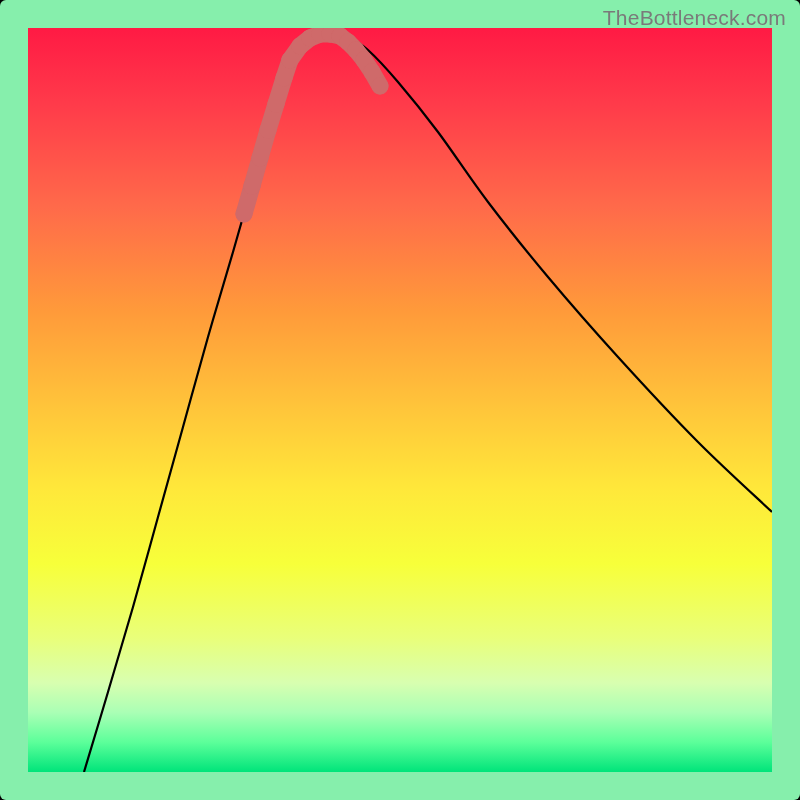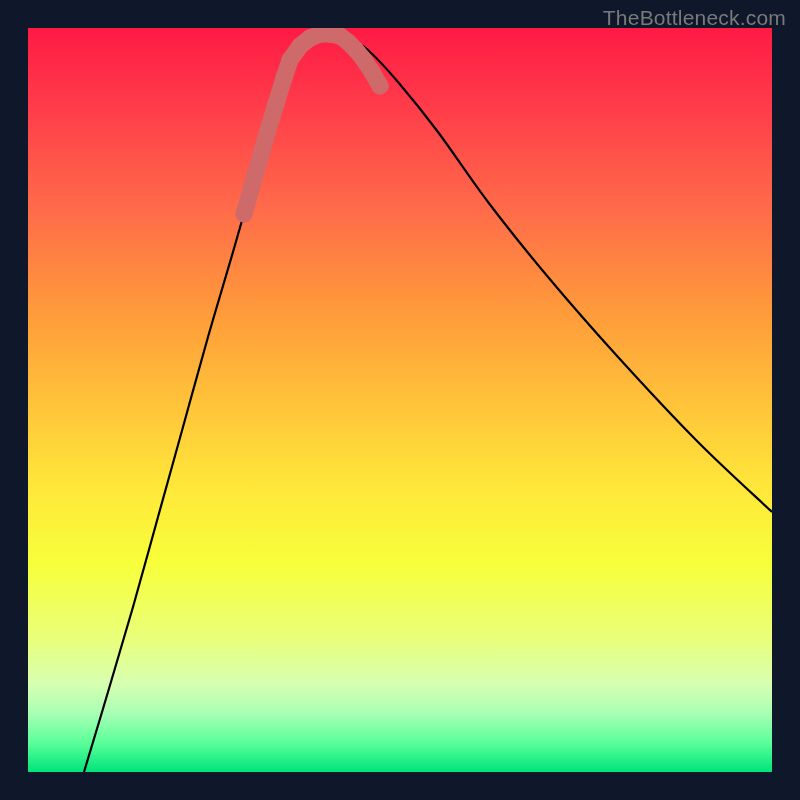--- a/index.html
+++ b/index.html
@@ -10,21 +10,22 @@
     background: #000;
     overflow: hidden;
     font-family: Arial, Helvetica, sans-serif;
   }
   .frame {
     position: absolute;
     left: 0;
     top: 0;
     width: 800px;
     height: 800px;
-    background: #0f172a;
+    background: #86efac;
+    border-radius: 6px;
   }
   .plot {
     position: absolute;
     left: 28px;
     top: 28px;
     width: 744px;
     height: 744px;
     background: linear-gradient(
       to bottom,
       #ff1a44 0%,

